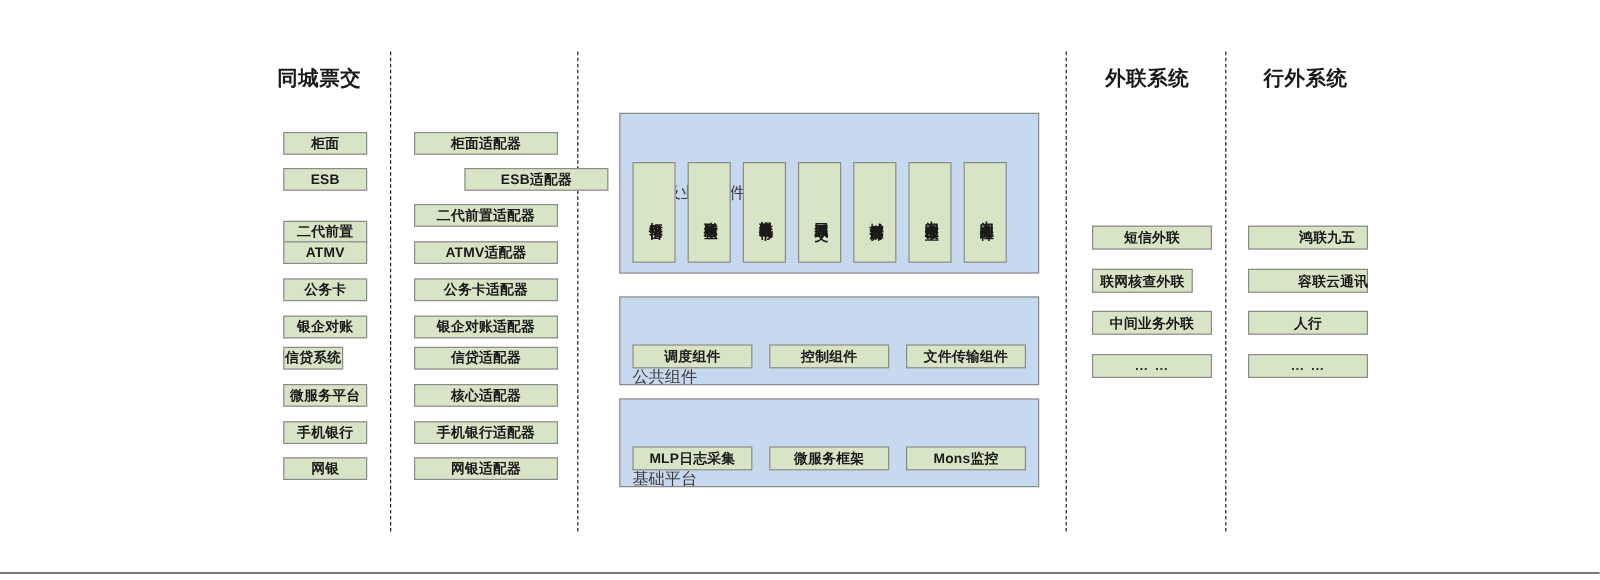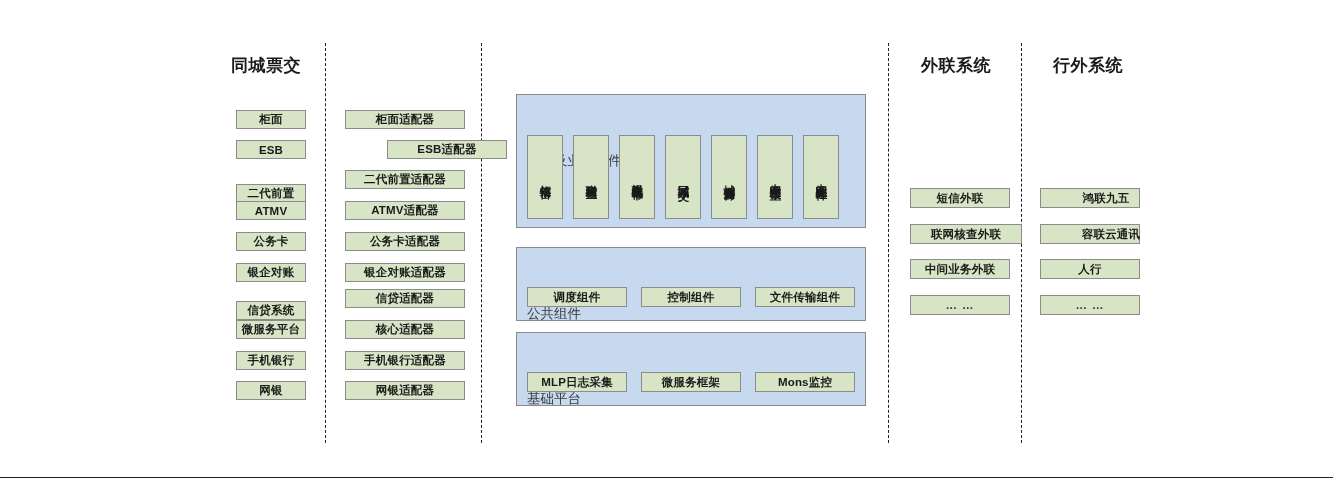--- a/index.html
+++ b/index.html
@@ -95,21 +95,21 @@
   <div class="col-header" style="left:216px;width:100px;">同城票交</div>
   <div class="col-header" style="left:906px;width:100px;">外联系统</div>
   <div class="col-header" style="left:1033px;width:110px;">行外系统</div>
 
   <div class="nodebox" style="left:236px;top:110px;width:70px;height:19px;">柜面</div>
   <div class="nodebox" style="left:236px;top:140px;width:70px;height:19px;">ESB</div>
   <div class="nodebox" style="left:236px;top:184px;width:70px;height:19px;">二代前置</div>
   <div class="nodebox" style="left:236px;top:201px;width:70px;height:19px;">ATMV</div>
   <div class="nodebox" style="left:236px;top:232px;width:70px;height:19px;">公务卡</div>
   <div class="nodebox" style="left:236px;top:263px;width:70px;height:19px;">银企对账</div>
-  <div class="nodebox" style="left:236px;top:289px;width:70px;height:19px;margin-top:12px;">信贷系统</div>
+  <div class="nodebox" style="left:236px;top:289px;width:50px;height:19px;">信贷系统</div>
   <div class="nodebox" style="left:236px;top:320px;width:70px;height:19px;">微服务平台</div>
   <div class="nodebox" style="left:236px;top:351px;width:70px;height:19px;">手机银行</div>
   <div class="nodebox" style="left:236px;top:381px;width:70px;height:19px;">网银</div>
 
   <div class="nodebox" style="left:345px;top:110px;width:120px;height:19px;">柜面适配器</div>
   <div class="nodebox" style="left:351px;top:140px;width:120px;height:19px;margin-left:36px;">ESB适配器</div>
   <div class="nodebox" style="left:345px;top:170px;width:120px;height:19px;">二代前置适配器</div>
   <div class="nodebox" style="left:345px;top:201px;width:120px;height:19px;">ATMV适配器</div>
   <div class="nodebox" style="left:345px;top:232px;width:120px;height:19px;">公务卡适配器</div>
   <div class="nodebox" style="left:345px;top:263px;width:120px;height:19px;">银企对账适配器</div>
@@ -137,21 +137,21 @@
   <div class="nodebox" style="left:755px;top:287px;width:100px;height:20px;">文件传输组件</div>
 
   <div class="panel" style="left:516px;top:332px;width:350px;height:74px;"></div>
   <div class="panel-title" style="left:527px;top:342px;">基础平台</div>
 
   <div class="nodebox" style="left:527px;top:372px;width:100px;height:20px;">MLP日志采集</div>
   <div class="nodebox" style="left:641px;top:372px;width:100px;height:20px;">微服务框架</div>
   <div class="nodebox" style="left:755px;top:372px;width:100px;height:20px;">Mons监控</div>
 
   <div class="nodebox" style="left:910px;top:188px;width:100px;height:20px;">短信外联</div>
-  <div class="nodebox" style="left:910px;top:224px;width:112px;height:20px;">联网核查外联</div>
+  <div class="nodebox" style="left:910px;top:224px;width:84px;height:20px;">联网核查外联</div>
   <div class="nodebox" style="left:910px;top:259px;width:100px;height:20px;">中间业务外联</div>
   <div class="nodebox ellipsis" style="left:910px;top:295px;width:100px;height:20px;">… …</div>
 
   <div class="nodebox" style="left:1040px;top:188px;width:100px;height:20px;padding-left:32px;">鸿联九五</div>
   <div class="nodebox" style="left:1040px;top:224px;width:100px;height:20px;padding-left:42px;">容联云通讯</div>
   <div class="nodebox" style="left:1040px;top:259px;width:100px;height:20px;">人行</div>
   <div class="nodebox ellipsis" style="left:1040px;top:295px;width:100px;height:20px;">… …</div>
 
   <div class="footer-rule"></div>
 

